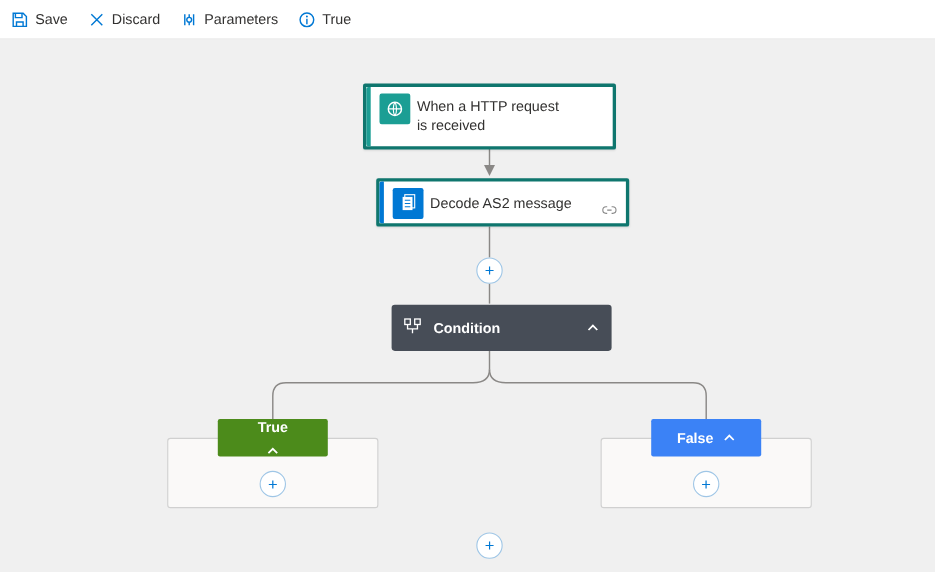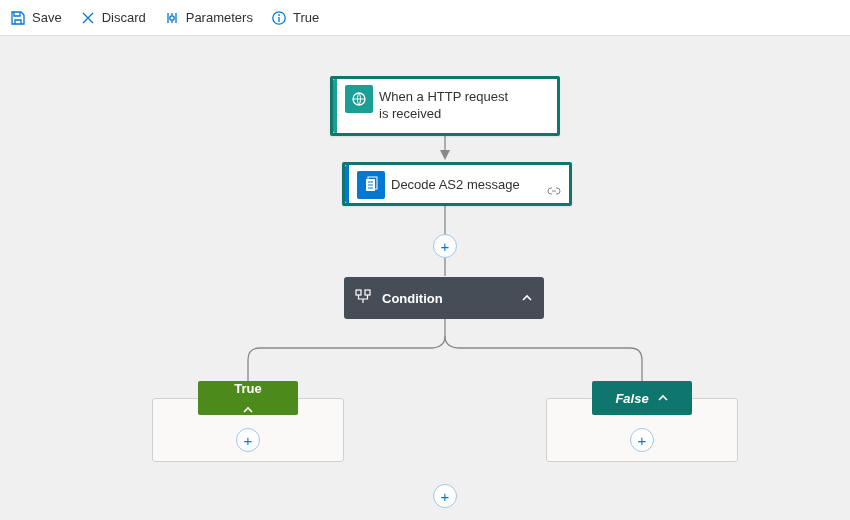--- a/index.html
+++ b/index.html
@@ -98,21 +98,21 @@
     font-weight: 600;
     font-size: 13px;
     display: flex;
     align-items: center;
     justify-content: center;
     gap: 8px;
     border-radius: 2px;
     z-index: 2;
   }
   .branch-head.true  { background: #4c8b1b; flex-direction: column; } 
-  .branch-head.false { background: #0f766e; font-style: italic; } 
+  .branch-head.false { background: #3b82f6; } 
   
   .branch-box {
     position: absolute;
     background: #faf9f8;
     border: 1px solid #d0d0d0;
     border-radius: 3px;
     width: 192px;
     height: 64px;
   }
   
@@ -220,21 +220,21 @@
       <svg width="14" height="10" viewBox="0 0 14 10">
           <path d="M4 5a3 3 0 0 1 0-0 M1 5a3 3 0 0 0 3 3h1M13 5a3 3 0 0 1-3 3h-1M1 5a3 3 0 0 1 3-3h1M13 5a3 3 0 0 0-3-3h-1M5 5h4" stroke="#888" stroke-width="1" fill="none"></path>
         </svg>
     </span>
   </div>
 
   <div class="plus" style="left:433px; top:198px;">
     <span>+</span>
   </div>
 
-  <div class="condition" style="left:344px; top:241px;">
+  <div class="condition" style="left:356px; top:241px;">
     <span>
       <svg width="18" height="18" viewBox="0 0 18 18">
           <rect x="2" y="2" width="5" height="5" fill="none" stroke="#fff" stroke-width="1.2"></rect>
           <rect x="11" y="2" width="5" height="5" fill="none" stroke="#fff" stroke-width="1.2"></rect>
           <path d="M4.5 7v4h9V7" stroke="#fff" stroke-width="1.2" fill="none"></path>
           <path d="M9 11v4" stroke="#fff" stroke-width="1.2"></path>
         </svg>
     </span>
     <span class="label">Condition</span>
     <span class="chev">

